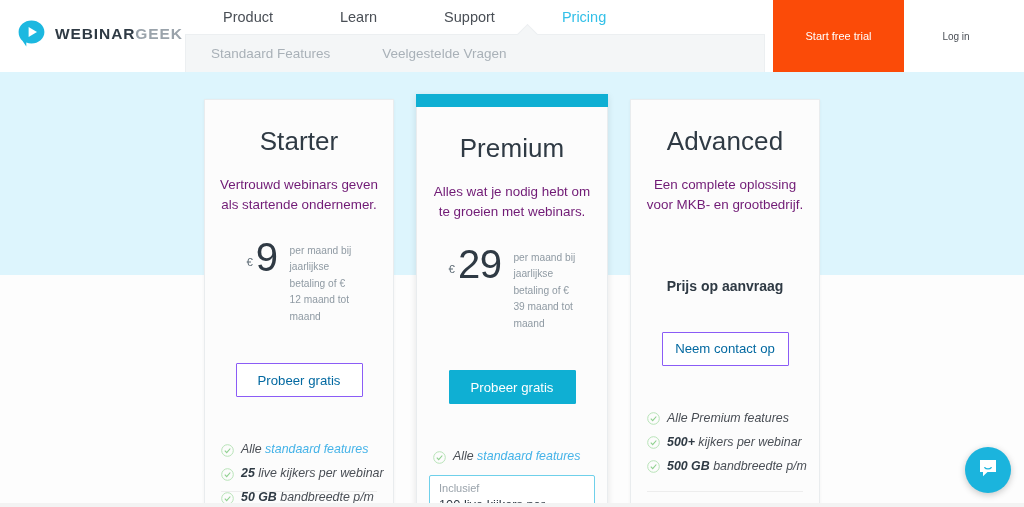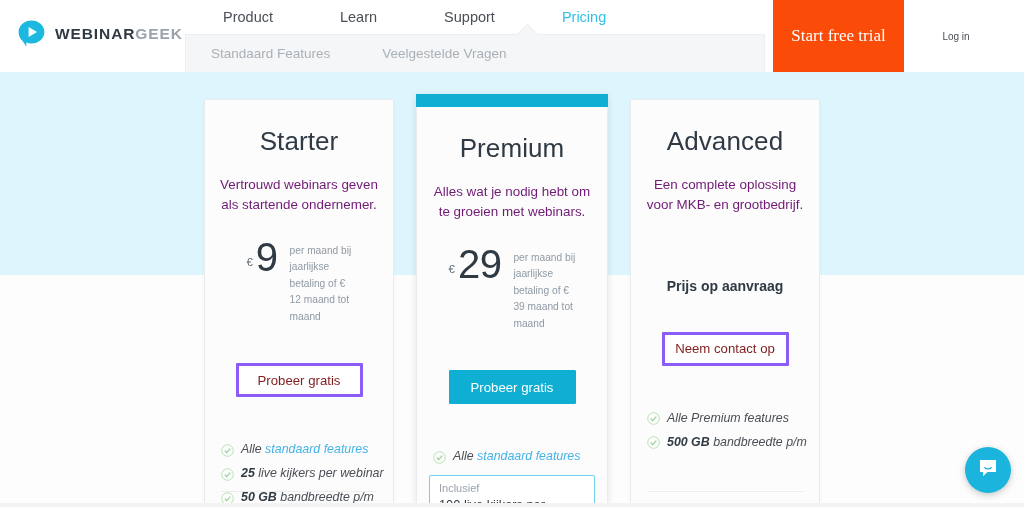--- a/index.html
+++ b/index.html
@@ -60,21 +60,21 @@
   .subnav-caret {
     position: absolute; left: 520px; top: 27px;
     width: 15px; height: 15px; background: #f4f6f7;
     border-left: 1px solid #eceff1; border-top: 1px solid #eceff1;
     transform: rotate(45deg); z-index: 3;
   }
 
   .cta-trial {
     position: absolute; left: 773px; top: 0; width: 131px; height: 72px;
     background: #fb4b08; color: #fff; border: none; cursor: pointer;
-    font-size: 17px; font-family: Liberation Serif, serif;
+    font-size: 11px; font-family: Liberation Sans, sans-serif;
   }
   .login-link {
     position: absolute; left: 904px; top: 0; width: 104px; height: 72px;
     display: flex; align-items: center; justify-content: center;
     font-size: 10px; color: #4a4f56; text-decoration: none;
   }
 
   
   .cards { position: absolute; left: 0; top: 0; width: 1005px; height: 507px; z-index: 5; margin-top: 14px; }
   .card {
@@ -111,21 +111,21 @@
   .price-onrequest {
     text-align: center; font-size: 14px; color: #2f3a44; font-weight: 700;
     padding-top: 62px;
   }
 
   .btn-wrap { display: flex; justify-content: center; padding-top: 38px; }
   .btn {
     width: 127px; height: 34px; font-size: 13.2px; font-family: inherit;
     cursor: pointer; border-radius: 1px;
   }
-  .btn-outline { background: #ffffff; color: #7f1d1d; border: 3px solid #8b5cf6; }
+  .btn-outline { background: #ffffff; color: #0369a1; border: 1px solid #8b5cf6; }
   .btn-solid   { background: #0fafd3; color: #ffffff; border: 1px solid #0fafd3; }
 
   .features { padding: 45px 0 0 16px; font-style: italic; }
   .feat { display: flex; align-items: center; gap: 7px; margin-bottom: 10px; }
   .feat-text { font-size: 12.4px; color: #4a4f56; white-space: nowrap; }
   .feat-text b { font-weight: 700; color: #2f3a44; }
   .feat-text a { color: #45b3e8; text-decoration: none; }
   .check { flex: 0 0 auto; width: 13px; height: 13px; }
 
   .inclusief {
@@ -292,20 +292,29 @@
           </span>
           <span class="feat-text"><span>Alle Premium features</span></span>
         </div>
         <div class="feat">
           <span class="check">
             <svg width="13" height="13" viewBox="0 0 13 13">
                 <circle cx="6.5" cy="6.5" r="5.8" fill="none" stroke="#b7e3b7" stroke-width="1"></circle>
                 <polyline points="3.8,6.7 5.7,8.6 9.3,4.5" fill="none" stroke="#8ed08e" stroke-width="1.1"></polyline>
               </svg>
           </span>
+          <span class="feat-text"><b>500+</b><span> kijkers per webinar</span></span>
+        </div>
+        <div class="feat">
+          <span class="check">
+            <svg width="13" height="13" viewBox="0 0 13 13">
+                <circle cx="6.5" cy="6.5" r="5.8" fill="none" stroke="#b7e3b7" stroke-width="1"></circle>
+                <polyline points="3.8,6.7 5.7,8.6 9.3,4.5" fill="none" stroke="#8ed08e" stroke-width="1.1"></polyline>
+              </svg>
+          </span>
           <span class="feat-text"><b>500 GB</b><span> bandbreedte p/m</span></span>
         </div>
       </div>
       <div class="card-divider"></div>
     </div>
 
   </div>
 
   <div class="chat">
     <span>

